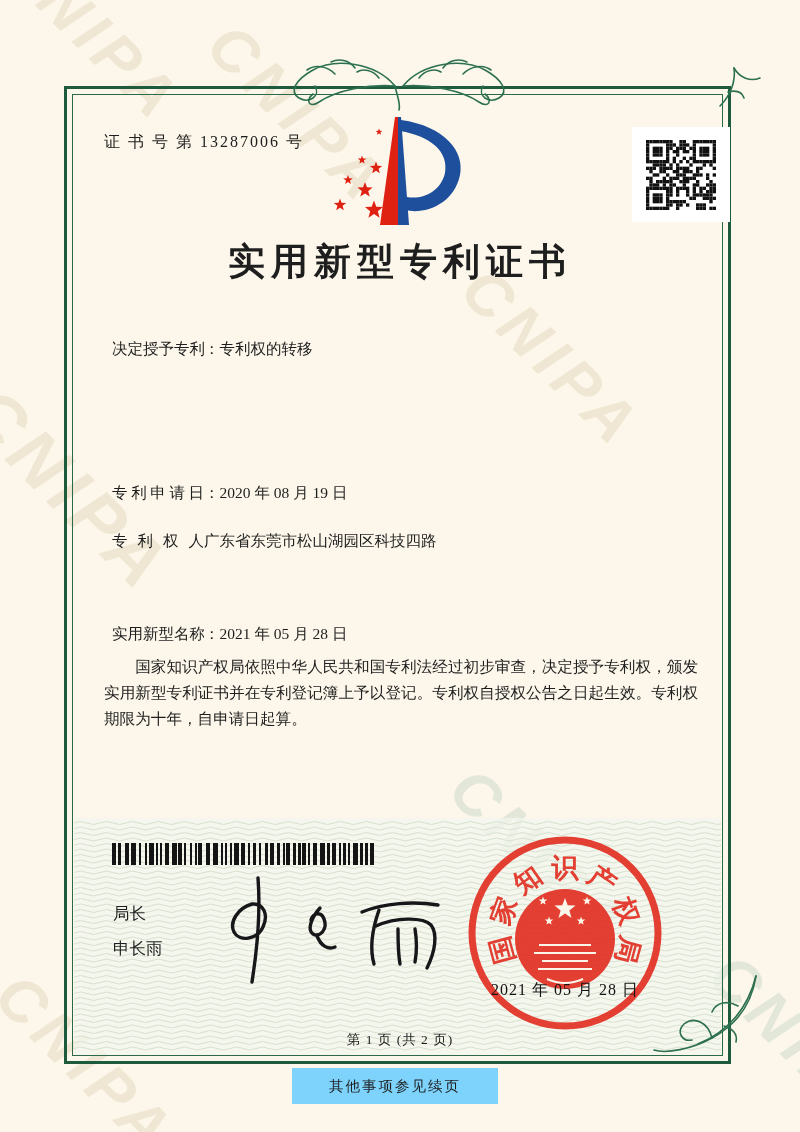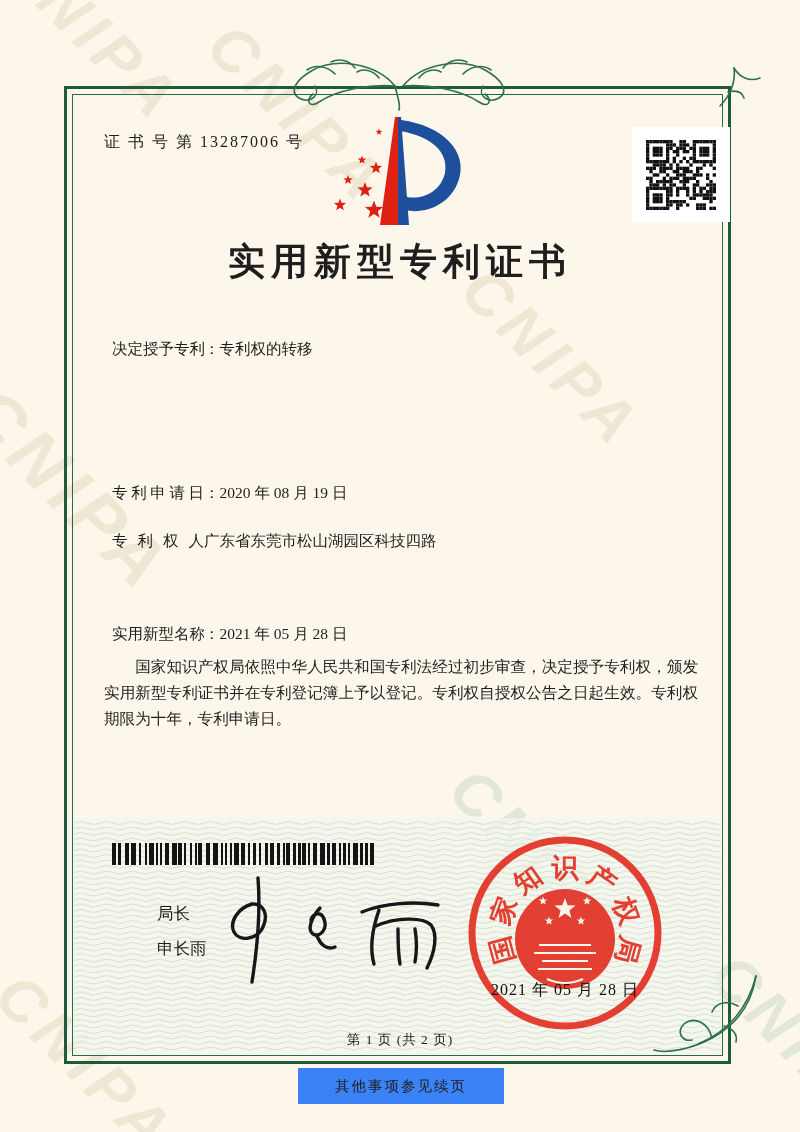--- a/index.html
+++ b/index.html
@@ -36,33 +36,33 @@
   .fcolon{vertical-align:top;}
   .fvalue{display:inline-block;vertical-align:top;max-width:488px;}
   .frow2{position:absolute;z-index:5;font-size:15.5px;line-height:24px;}
   .paras{position:absolute;left:104px;top:654px;width:594px;z-index:5;
     font-size:15.6px;line-height:26px;text-align:justify;}
   .paras p{margin:0;text-indent:2em;}
   .barcode{position:absolute;left:112px;top:843px;width:300px;height:22px;z-index:5;
     overflow:hidden;white-space:nowrap;}
   .barcode i{display:inline-block;height:100%;background:#141414;}
   .sig-label{position:absolute;left:113px;z-index:5;
-    font-family:Liberation Serif, serif;font-size:16.5px;margin-left:44px;}
+    font-family:Liberation Serif, serif;font-size:16.5px;}
   #signature{position:absolute;left:212px;top:872px;z-index:5;}
   #signature path{stroke:#17171a;fill:none;stroke-width:3.4;
     stroke-linecap:round;stroke-linejoin:round;}
   #seal{position:absolute;left:465px;top:833px;z-index:5;}
   #seal text{font-family:"Liberation Serif","DejaVu Serif",serif;
     font-size:27px;font-weight:bold;fill:#e23024;}
   .seal-date{position:absolute;left:455px;top:980px;width:220px;text-align:center;
     z-index:6;font-size:16px;letter-spacing:1px;color:#131313;}
   .page-info{position:absolute;left:0;top:1031px;width:100%;text-align:center;
     z-index:5;font-size:13.5px;letter-spacing:1px;}
-  .cont-note{position:absolute;left:298px;top:1068px;width:206px;height:36px;
-    background:#3b82f6;z-index:5;display:flex;align-items:center;justify-content:center;
+  .cont-note{position:absolute;left:292px;top:1068px;width:206px;height:36px;
+    background:#7dd3fc;z-index:5;display:flex;align-items:center;justify-content:center;
     font-size:14.5px;letter-spacing:2px;}
 </style>
 </head>
 <body>
 
 <div class="paper">
 
   <div class="wm" style="left:-20px;top:-4px;">CNIPA</div>
   <div class="wm" style="left:186px;top:78px;">CNIPA</div>
   <div class="wm" style="left:440px;top:322px;">CNIPA</div>
@@ -433,21 +433,21 @@
     <span class="flabel">专利申请日</span><span class="fcolon">：</span><span class="fvalue">2020 年 08 月 19 日</span>
   </div>
   <div class="frow" style="top:529px;">
     <span class="flabel">专 利 权 人</span><span class="fcolon"></span><span class="fvalue">广东省东莞市松山湖园区科技四路</span>
   </div>
   <div class="frow2" style="left:112px;top:622px;">
     <span class="flabel">实用新型名称</span><span class="fcolon">：</span><span class="fvalue">2021 年 05 月 28 日</span>
   </div>
 
   <div class="paras">
-    <p>国家知识产权局依照中华人民共和国专利法经过初步审查，决定授予专利权，颁发实用新型专利证书并在专利登记簿上予以登记。专利权自授权公告之日起生效。专利权期限为十年，专利申请日。</p>
+    <p>国家知识产权局依照中华人民共和国专利法经过初步审查，决定授予专利权，颁发实用新型专利证书并在专利登记簿上予以登记。专利权自授权公告之日起生效。专利权期限为十年，自申请日起算。</p>
   </div>
 
   <div class="barcode" id="barcode"><i style="width:3.6px;margin-right:2.0px"></i><i style="width:3.4px;margin-right:3.8px"></i><i style="width:3.9px;margin-right:2.6px"></i><i style="width:4.6px;margin-right:3.6px"></i><i style="width:1.9px;margin-right:3.8px"></i><i style="width:2.3px;margin-right:1.7px"></i><i style="width:5.0px;margin-right:1.4px"></i><i style="width:2.9px;margin-right:1.3px"></i><i style="width:1.8px;margin-right:3.0px"></i><i style="width:4.7px;margin-right:3.3px"></i><i style="width:4.1px;margin-right:1.4px"></i><i style="width:3.7px;margin-right:2.5px"></i><i style="width:2.3px;margin-right:3.5px"></i><i style="width:1.8px;margin-right:3.3px"></i><i style="width:2.1px;margin-right:1.3px"></i><i style="width:4.0px;margin-right:3.1px"></i><i style="width:4.5px;margin-right:3.3px"></i><i style="width:4.4px;margin-right:3.1px"></i><i style="width:1.7px;margin-right:2.1px"></i><i style="width:2.1px;margin-right:2.9px"></i><i style="width:2.9px;margin-right:2.0px"></i><i style="width:4.3px;margin-right:2.0px"></i><i style="width:4.6px;margin-right:2.7px"></i><i style="width:2.3px;margin-right:2.4px"></i><i style="width:3.6px;margin-right:2.3px"></i><i style="width:2.6px;margin-right:3.4px"></i><i style="width:3.6px;margin-right:2.1px"></i><i style="width:4.0px;margin-right:2.7px"></i><i style="width:3.0px;margin-right:2.7px"></i><i style="width:2.4px;margin-right:1.4px"></i><i style="width:3.6px;margin-right:2.6px"></i><i style="width:3.1px;margin-right:2.0px"></i><i style="width:3.1px;margin-right:1.4px"></i><i style="width:4.2px;margin-right:1.7px"></i><i style="width:2.0px;margin-right:3.4px"></i><i style="width:3.7px;margin-right:2.8px"></i><i style="width:4.8px;margin-right:1.8px"></i><i style="width:3.2px;margin-right:2.2px"></i><i style="width:3.7px;margin-right:3.0px"></i><i style="width:2.4px;margin-right:1.7px"></i><i style="width:3.7px;margin-right:1.2px"></i><i style="width:2.6px;margin-right:3.2px"></i><i style="width:4.2px;margin-right:2.3px"></i><i style="width:2.8px;margin-right:2.5px"></i><i style="width:2.5px;margin-right:2.0px"></i><i style="width:4.5px;margin-right:1.9px"></i></div>
 
   <div class="sig-label" style="top:903px;">局长</div>
   <div class="sig-label" style="top:938px;">申长雨</div>
 
   <svg id="signature" width="240" height="118" viewBox="0 0 240 118">
     <path d="M40,32 C26,36 17,50 22,60 C27,70 45,68 51,55 C57,42 51,31 40,32 Z"></path>
     <path d="M46,6 C48,32 46,72 40,110"></path>

